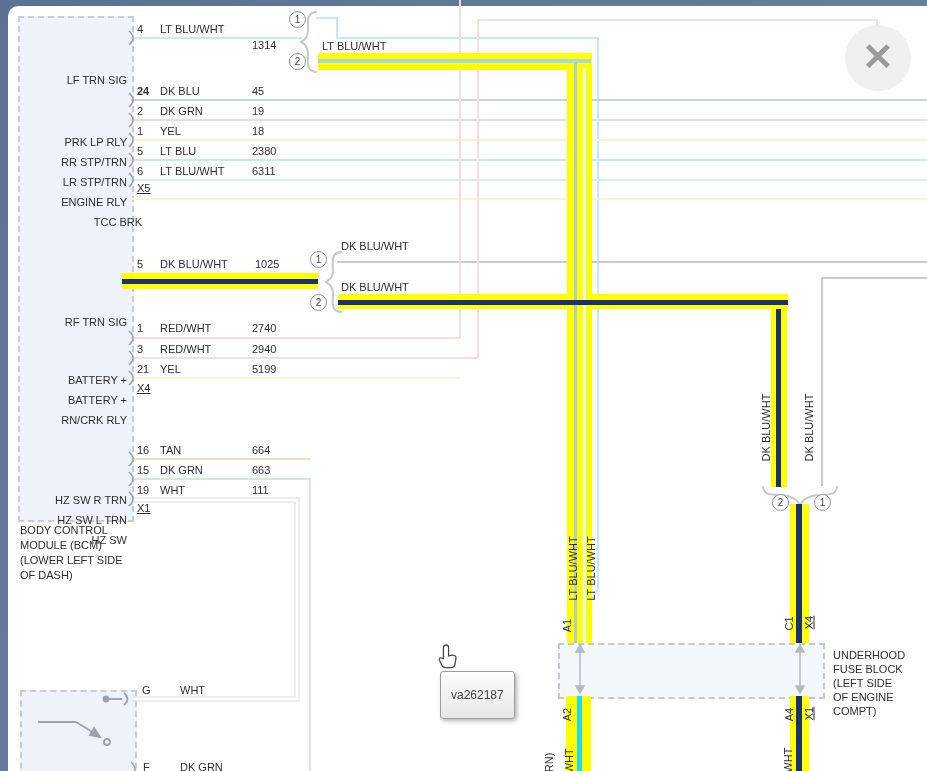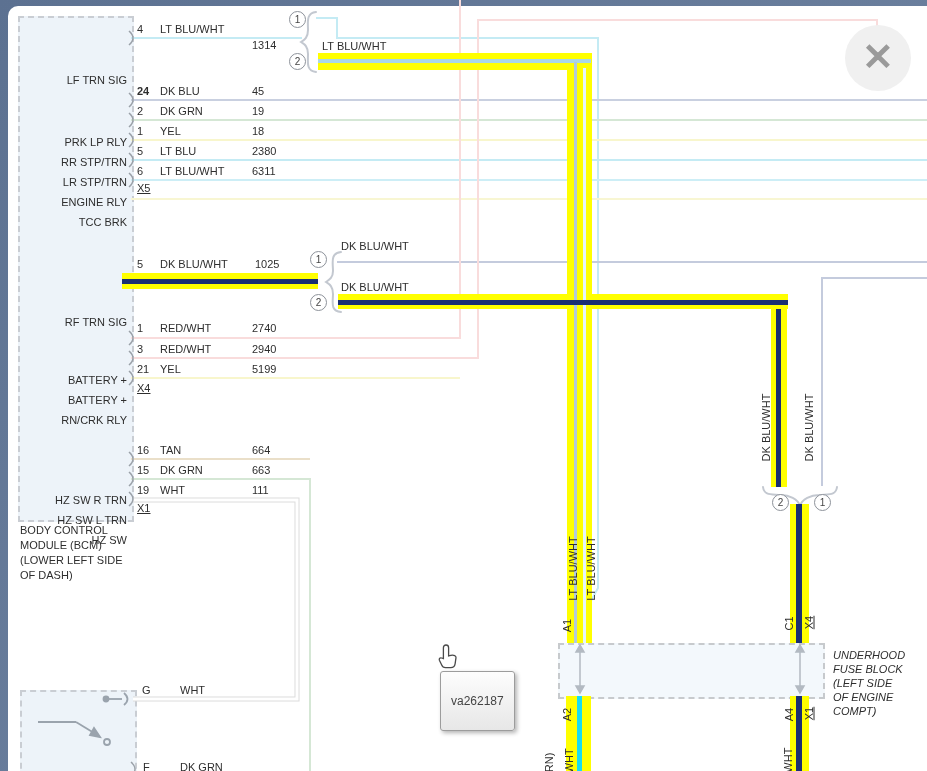--- a/index.html
+++ b/index.html
@@ -16,21 +16,21 @@
   .circ{position:absolute;width:15px;height:15px;border:1px solid #8d929a;border-radius:50%;
     font-size:10px;line-height:15px;text-align:center;color:#444;background:#fff;z-index:6;}
   .wy{position:absolute;background:#ffff00;z-index:4;}
   .core{position:absolute;z-index:5;}
   .navy{background:#1b2f72;}
   .ltcore{background:#a9d7e5;}
   .cyancore{background:#17dcf2;}
   #closebtn{position:absolute;left:845px;top:25px;width:66px;height:66px;border-radius:50%;
     background:#f0f0f0;color:#9a9a9a;font-size:38px;font-weight:bold;text-align:center;line-height:64px;
     z-index:20;cursor:pointer;user-select:none;}
-  #tooltip{position:absolute;left:440px;top:671px;padding:20px 10px;height:18px;line-height:18px;
+  #tooltip{position:absolute;left:440px;top:671px;padding:14px 10px;height:18px;line-height:18px;
     border:1px solid #9c9c9c;border-radius:3px;background:linear-gradient(#fdfdfd,#e7e7e7);
     box-shadow:2px 2px 4px rgba(0,0,0,.3);font-size:12px;color:#444;z-index:21;}
   svg{position:absolute;left:0;top:0;z-index:3;}
   .txt{z-index:8;}
 </style>
 </head>
 <body>
 
 <div id="stage">
   <div id="panel"></div>
@@ -123,21 +123,21 @@
   <div class="wy" style="left:566px;top:696px;width:25px;height:75px;"></div>
   <div class="core cyancore" style="left:577px;top:696px;width:5px;height:75px;"></div>
   <div class="wy" style="left:790px;top:696px;width:19px;height:75px;"></div>
   <div class="core navy" style="left:796px;top:696px;width:6px;height:75px;"></div>
 
   <div class="t txt pinlabel" style="left:19px;top:32px;">LF TRN SIG</div>
   <div class="t txt pinlabel" style="left:19px;top:94px;">PRK LP RLY</div>
   <div class="t txt pinlabel" style="left:19px;top:114px;">RR STP/TRN</div>
   <div class="t txt pinlabel" style="left:19px;top:134px;">LR STP/TRN</div>
   <div class="t txt pinlabel" style="left:19px;top:154px;">ENGINE RLY</div>
-  <div class="t txt pinlabel" style="left:19px;top:174px;">TCC BRK</div>
+  <div class="t txt pinlabel" style="left:19px;top:174px;padding-left:15px;">TCC BRK</div>
   <div class="t txt pinlabel" style="left:19px;top:274px;">RF TRN SIG</div>
   <div class="t txt pinlabel" style="left:19px;top:332px;">BATTERY +</div>
   <div class="t txt pinlabel" style="left:19px;top:352px;">BATTERY +</div>
   <div class="t txt pinlabel" style="left:19px;top:372px;">RN/CRK RLY</div>
   <div class="t txt pinlabel" style="left:19px;top:452px;">HZ SW R TRN</div>
   <div class="t txt pinlabel" style="left:19px;top:472px;">HZ SW L TRN</div>
   <div class="t txt pinlabel" style="left:19px;top:492px;">HZ SW</div>
 
   <div class="t txt" style="left:137px;top:23px;">4</div>
   <div class="t txt" style="left:160px;top:23px;">LT BLU/WHT</div>
@@ -208,21 +208,21 @@
   <div class="rot txt" style="left:522px;top:619px;">A1</div>
   <div class="rot txt" style="left:522px;top:708px;">A2</div>
   <div class="rot txt" style="left:744px;top:617px;">C1</div>
   <div class="rot txt conn" style="left:764px;top:616px;">X4</div>
   <div class="rot txt" style="left:744px;top:708px;">A4</div>
   <div class="rot txt conn" style="left:764px;top:707px;">X1</div>
   <div class="rot txt" style="left:504px;top:769px;">(LF TRN)</div>
   <div class="rot txt" style="left:524px;top:774px;">LT BLU/WHT</div>
   <div class="rot txt" style="left:743px;top:775px;">DK BLU/WHT</div>
 
-  <div class="t txt" style="left:833px;top:648px;line-height:14px;font-style:italic;">
+  <div class="t txt" style="left:833px;top:648px;line-height:14px;">
     <div>UNDERHOOD</div>
       <div>FUSE BLOCK</div>
     <div>(LEFT SIDE</div>
       <div>OF ENGINE</div>
     <div>COMPT)</div>
   </div>
 
   <div class="t txt" style="left:142px;top:684px;">G</div>
   <div class="t txt" style="left:180px;top:684px;">WHT</div>
   <div class="t txt" style="left:143px;top:761px;">F</div>

